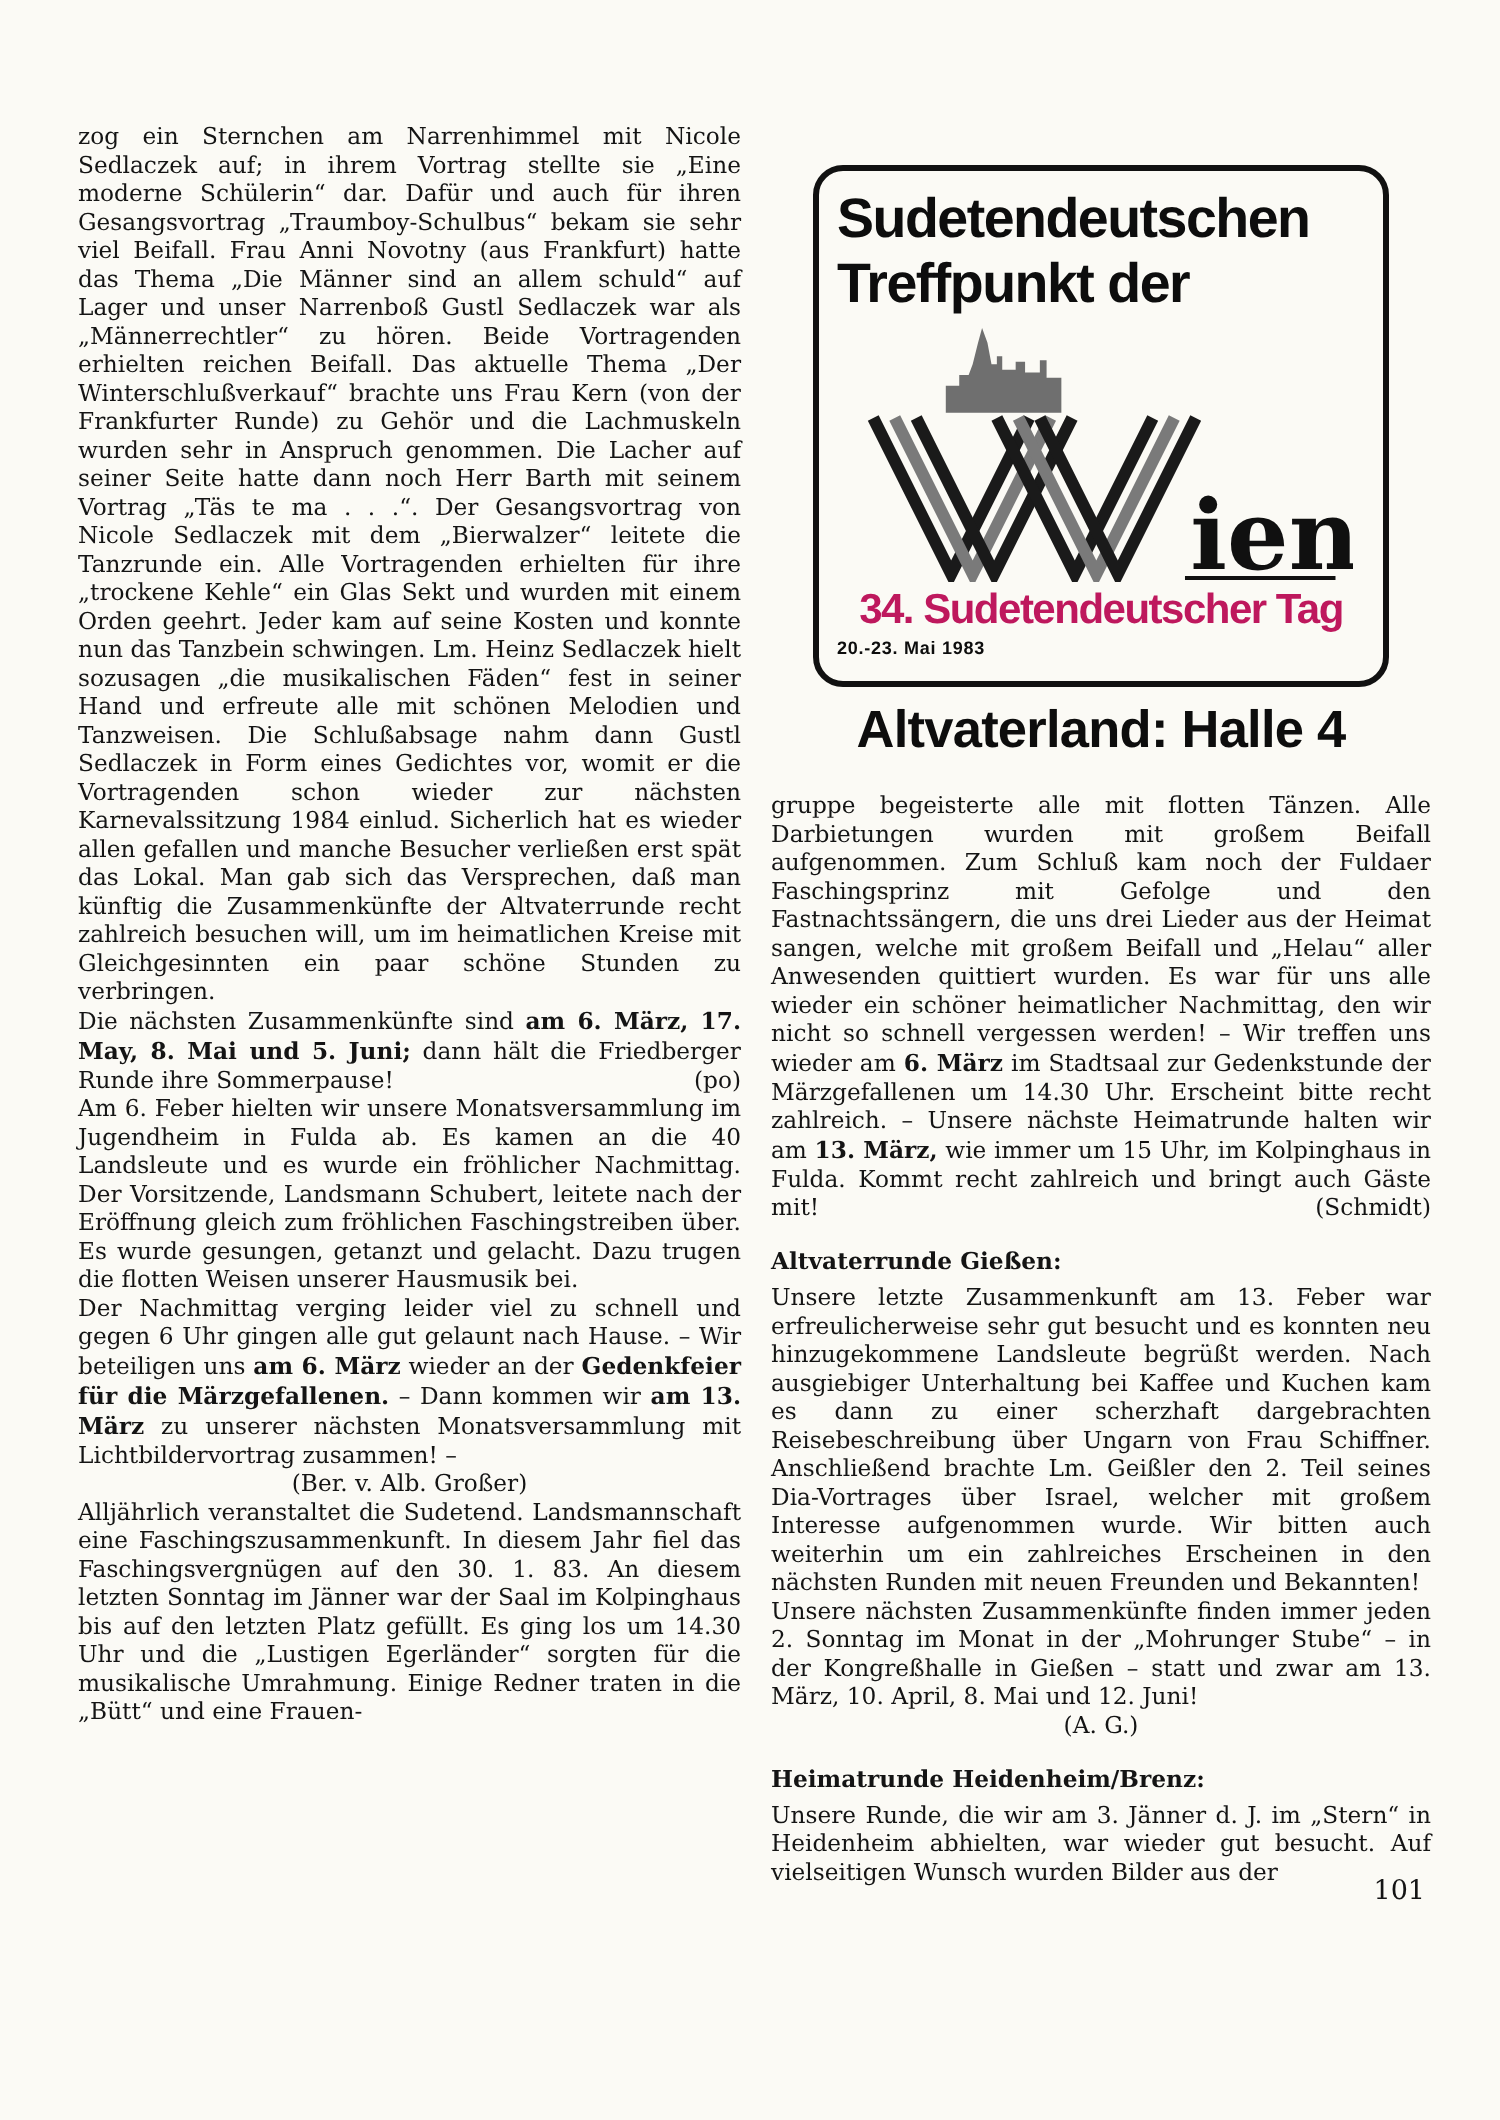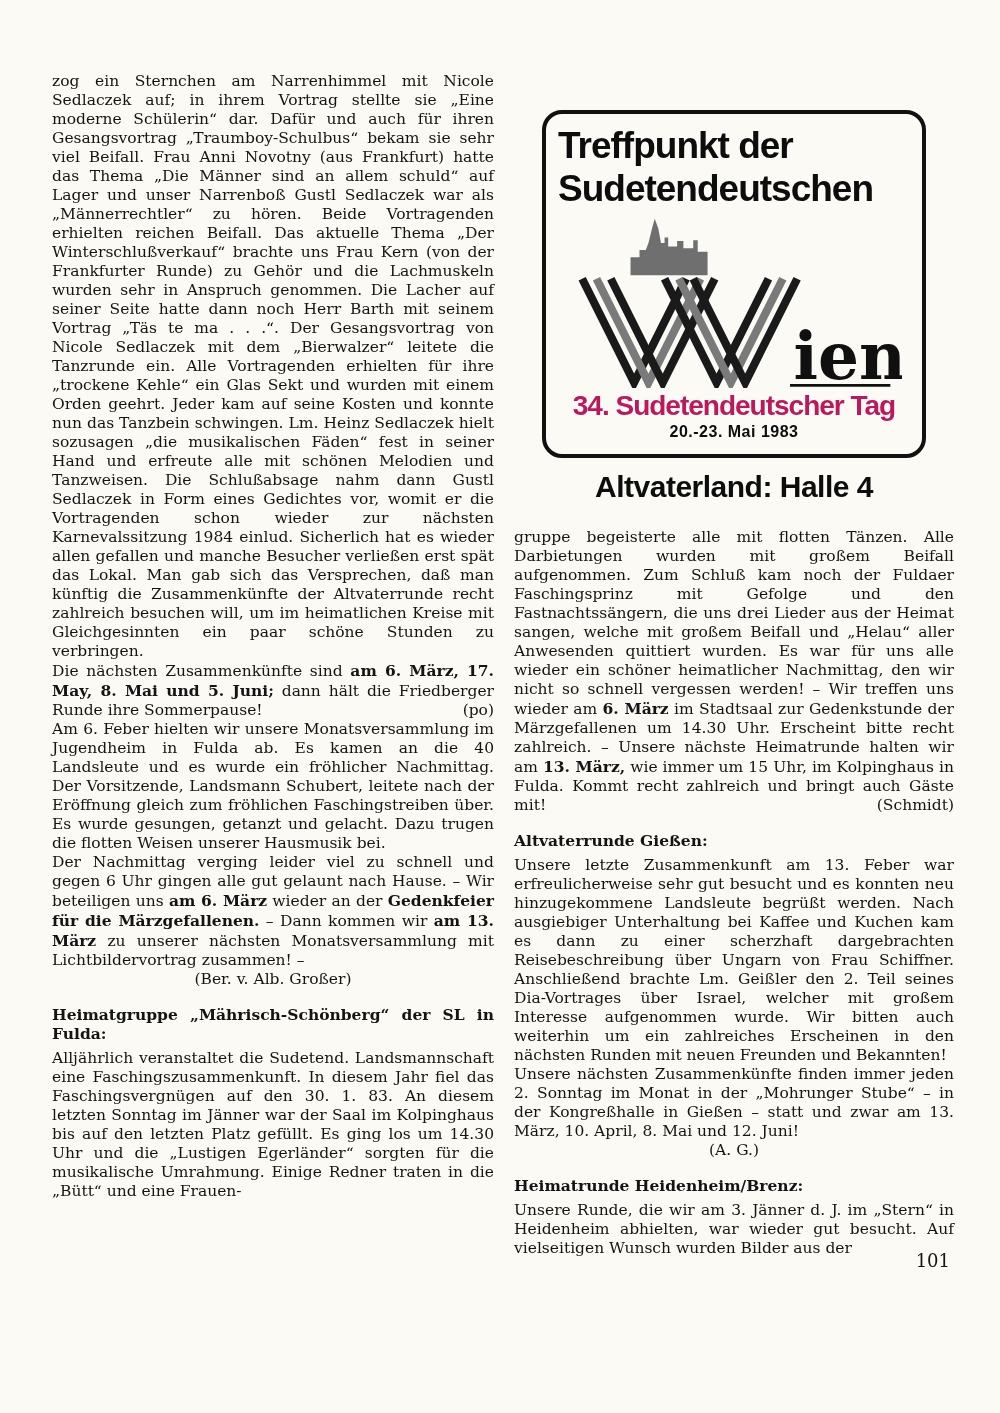--- a/index.html
+++ b/index.html
@@ -16,21 +16,21 @@
     overflow: hidden;
     -webkit-hyphens: auto;
     hyphens: auto;
   }
   .col {
     position: absolute;
     text-align: justify;
     font-size: 15.5px;
     line-height: 19px;
   }
-  #left-col  { left: 52px;  top: 72px;  width: 442px; }
+  #left-col  { left: 52px;  top: 82px;  width: 442px; }
   #right-col { left: 514px; top: 110px; width: 440px; }
   p { margin: 0; }
   .b { font-weight: bold; }
   h3.section {
     font-size: 15.5px;
     line-height: 19px;
     font-weight: bold;
     margin: 16px 0 6px 0;
     text-align: justify;
   }
@@ -60,30 +60,29 @@
     font-weight: bold;
     font-size: 28px;
     line-height: 32px;
     letter-spacing: -1px;
     text-align: center;
     color: #be185d;
   }
   .ad-dates {
     font-family: "Liberation Sans", sans-serif;
     font-weight: bold;
-    font-size: 16px;
+    font-size: 12px;
     line-height: 20px;
-    text-align: center;
     letter-spacing: 0.5px;
     color: #0d0d0d;
   }
   .venue {
     font-family: "Liberation Sans", sans-serif;
     font-weight: bold;
-    font-size: 30px;
+    font-size: 35px;
     line-height: 34px;
     text-align: center;
     letter-spacing: -0.5px;
     margin: 8px 0 24px 0;
     color: #0d0d0d;
   }
   #page-number {
     position: absolute;
     right: 50px;
     top: 1250px;
@@ -98,30 +97,29 @@
   <p>zog ein Sternchen am Narrenhimmel mit Nicole Sedlaczek auf; in ihrem Vortrag stellte sie „Eine moderne Schülerin“ dar. Dafür und auch für ihren Gesangsvortrag „Traumboy-Schulbus“ bekam sie sehr viel Beifall. Frau Anni Novotny (aus Frankfurt) hatte das Thema „Die Männer sind an allem schuld“ auf Lager und unser Narrenboß Gustl Sedlaczek war als „Männerrechtler“ zu hören. Beide Vortragenden erhielten reichen Beifall. Das aktuelle Thema „Der Winterschlußverkauf“ brachte uns Frau Kern (von der Frankfurter Runde) zu Gehör und die Lachmuskeln wurden sehr in Anspruch genommen. Die Lacher auf seiner Seite hatte dann noch Herr Barth mit seinem Vortrag „Täs te ma . . .“. Der Gesangsvortrag von Nicole Sedlaczek mit dem „Bierwalzer“ leitete die Tanzrunde ein. Alle Vortragenden erhielten für ihre „trockene Kehle“ ein Glas Sekt und wurden mit einem Orden geehrt. Jeder kam auf seine Kosten und konnte nun das Tanzbein schwingen. Lm. Heinz Sedlaczek hielt sozusagen „die musikalischen Fäden“ fest in seiner Hand und erfreute alle mit schönen Melodien und Tanzweisen. Die Schlußabsage nahm dann Gustl Sedlaczek in Form eines Gedichtes vor, womit er die Vortragenden schon wieder zur nächsten Karnevalssitzung 1984 einlud. Sicherlich hat es wieder allen gefallen und manche Besucher verließen erst spät das Lokal. Man gab sich das Versprechen, daß man künftig die Zusammenkünfte der Altvaterrunde recht zahlreich besuchen will, um im heimatlichen Kreise mit Gleichgesinnten ein paar schöne Stunden zu verbringen.</p>
   <p>
     <span><span>Die nächsten Zusammenkünfte sind </span><span class="b">am 6. März, 17. May, 8. Mai und 5. Juni;</span><span> dann hält die Friedberger Runde ihre Sommerpause!</span></span>
     <span class="sig">(po)</span>
   </p>
 
   <p>Am 6. Feber hielten wir unsere Monatsversammlung im Jugendheim in Fulda ab. Es kamen an die 40 Landsleute und es wurde ein fröhlicher Nachmittag. Der Vorsitzende, Landsmann Schubert, leitete nach der Eröffnung gleich zum fröhlichen Faschingstreiben über. Es wurde gesungen, getanzt und gelacht. Dazu trugen die flotten Weisen unserer Hausmusik bei.</p>
   <p><span>Der Nachmittag verging leider viel zu schnell und gegen 6 Uhr gingen alle gut gelaunt nach Hause. – Wir beteiligen uns </span><span class="b">am 6. März</span><span> wieder an der </span><span class="b">Gedenkfeier für die Märzgefallenen.</span><span> – Dann kommen wir </span><span class="b">am 13. März</span><span> zu unserer nächsten Monatsversammlung mit Lichtbildervortrag zusammen! –</span></p>
   <div class="sig-line">(Ber. v. Alb. Großer)</div>
 
-  <h3 class="section">Heimatgruppe „Mährisch-Schönberg“ der SL in Fulda:</h3>
   <p>Alljährlich veranstaltet die Sudetend. Landsmannschaft eine Faschingszusammenkunft. In diesem Jahr fiel das Faschingsvergnügen auf den 30. 1. 83. An diesem letzten Sonntag im Jänner war der Saal im Kolpinghaus bis auf den letzten Platz gefüllt. Es ging los um 14.30 Uhr und die „Lustigen Egerländer“ sorgten für die musikalische Umrahmung. Einige Redner traten in die „Bütt“ und eine Frauen-</p>
 </div>
 
 <div id="right-col" class="col">
 
   <div class="ad-box">
     <div class="ad-title">
+      <div>Sudetendeutschen</div>
       <div>Treffpunkt der</div>
-      <div>Sudetendeutschen</div>
     </div>
 
     <svg class="ad-logo" width="336" height="172" viewBox="0 0 355 192">
 
       <g fill="#6f6f6f">
         <path d="M62,66 L62,46 L72,46 L72,38 L79,38 L82,30 L86,14 L89,3 L93,14 L96,30 L100,30 L100,24 L104,24 L104,34 L114,34 L114,28 L121,28 L121,36 L132,36 L132,27 L137,27 L137,40 L148,40 L148,66 Z"></path>
       </g>
 
       <g fill="none" stroke-linejoin="miter">
         <path d="M8,70 L66,186 L124,70" stroke="#1a1a1a" stroke-width="9"></path>

